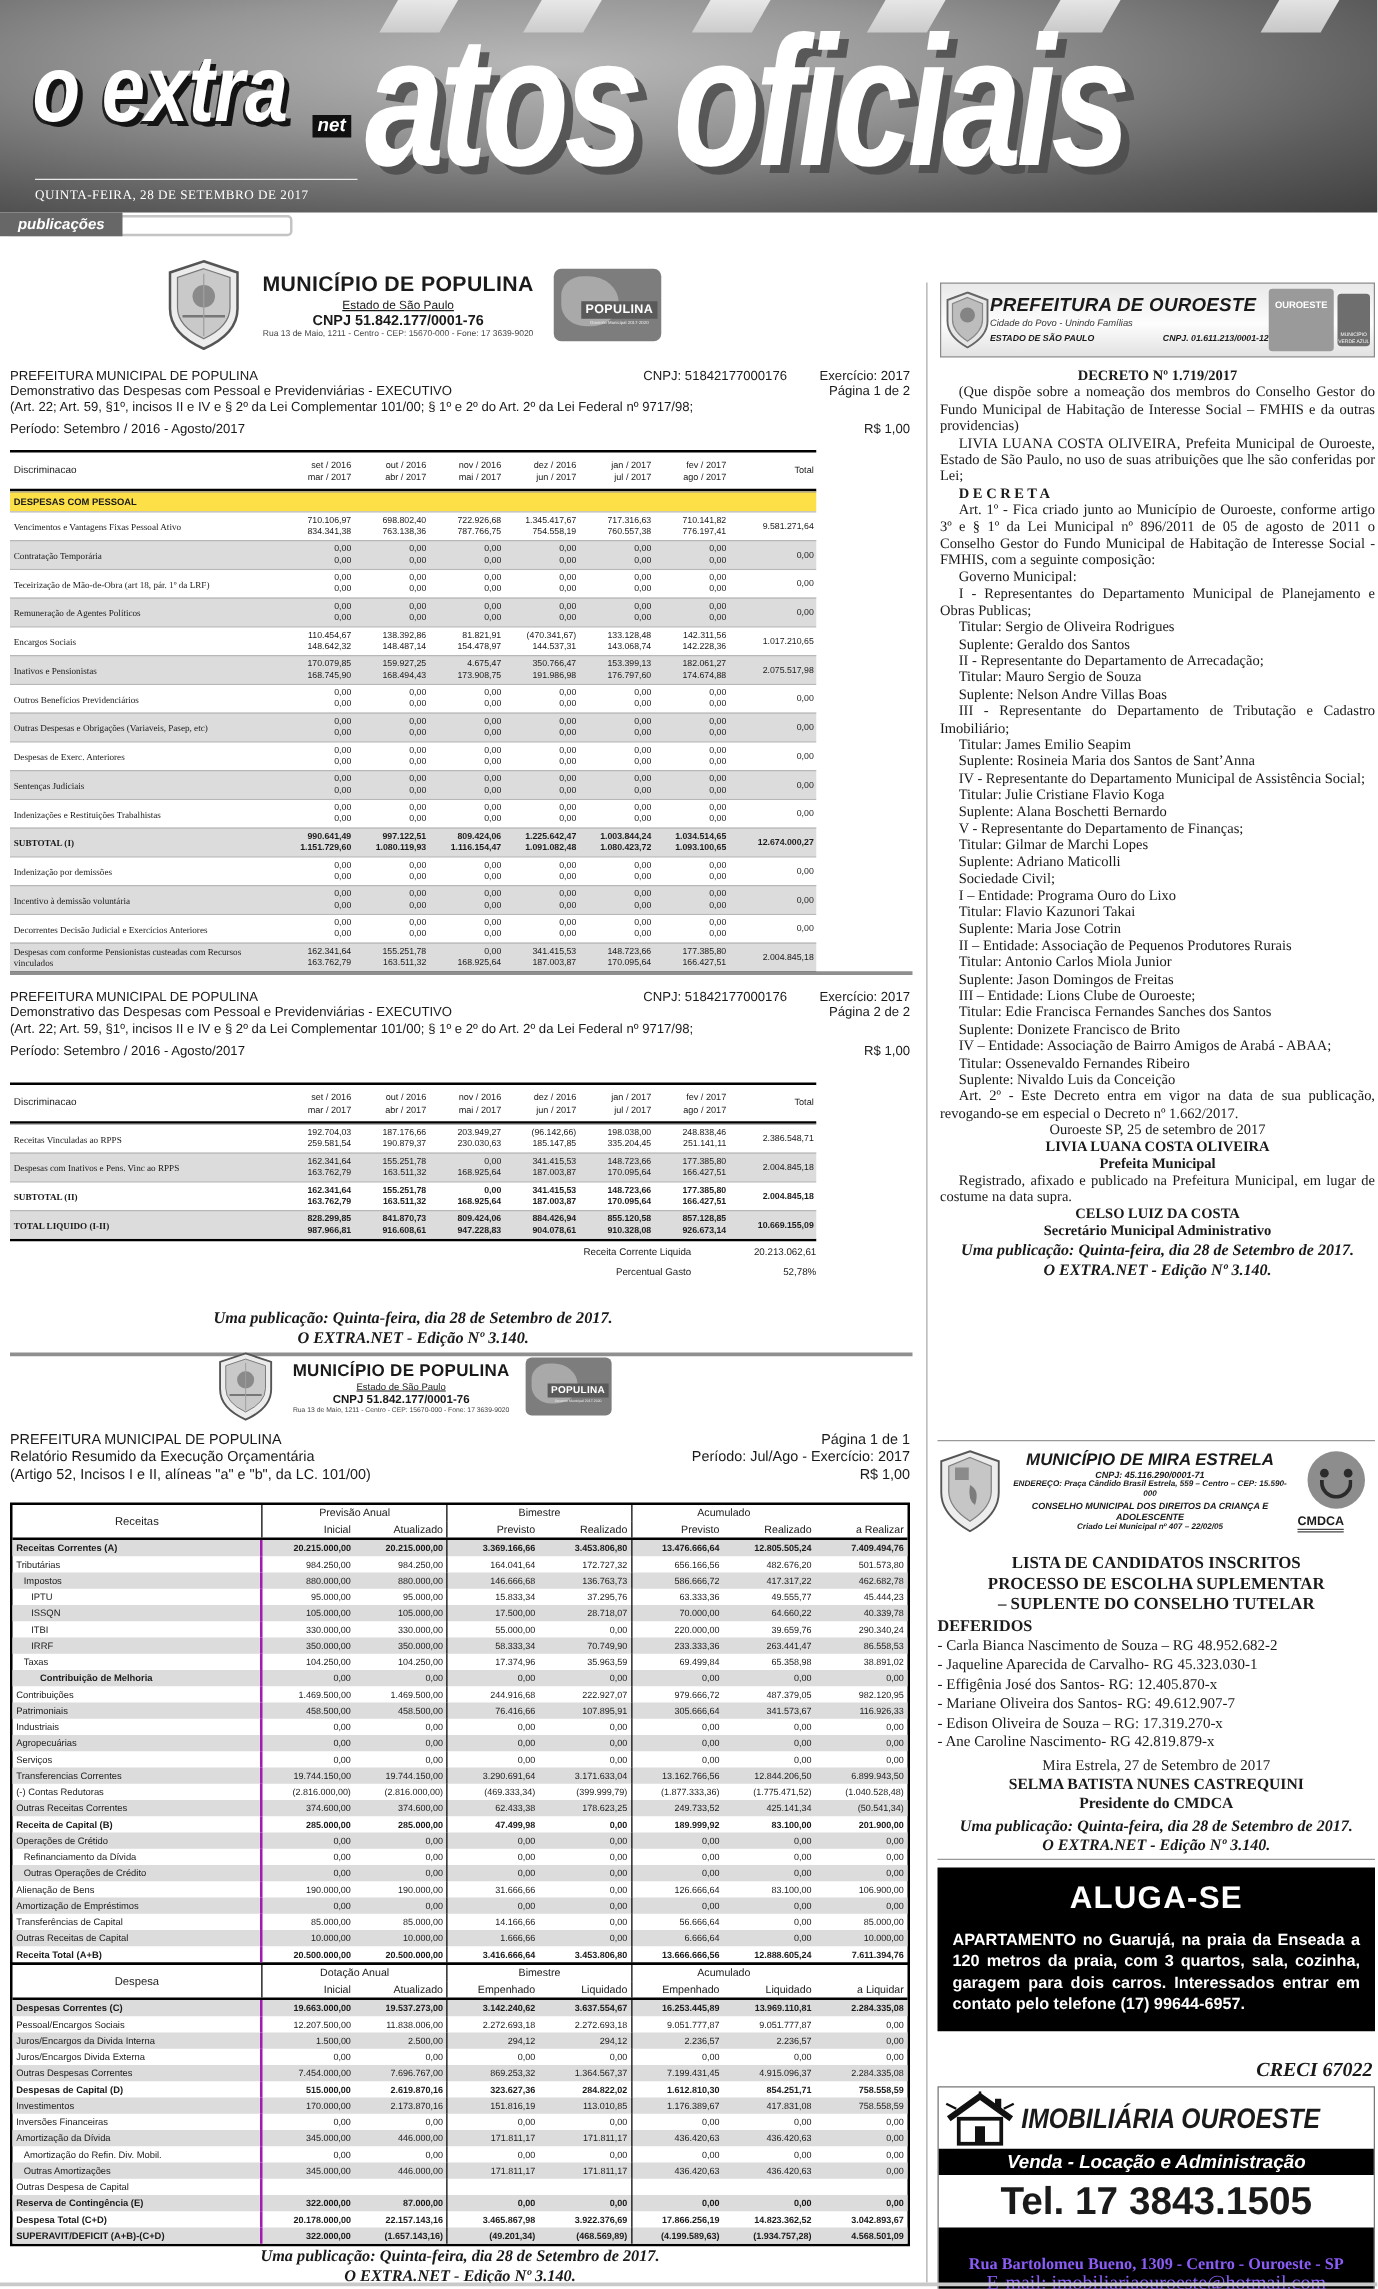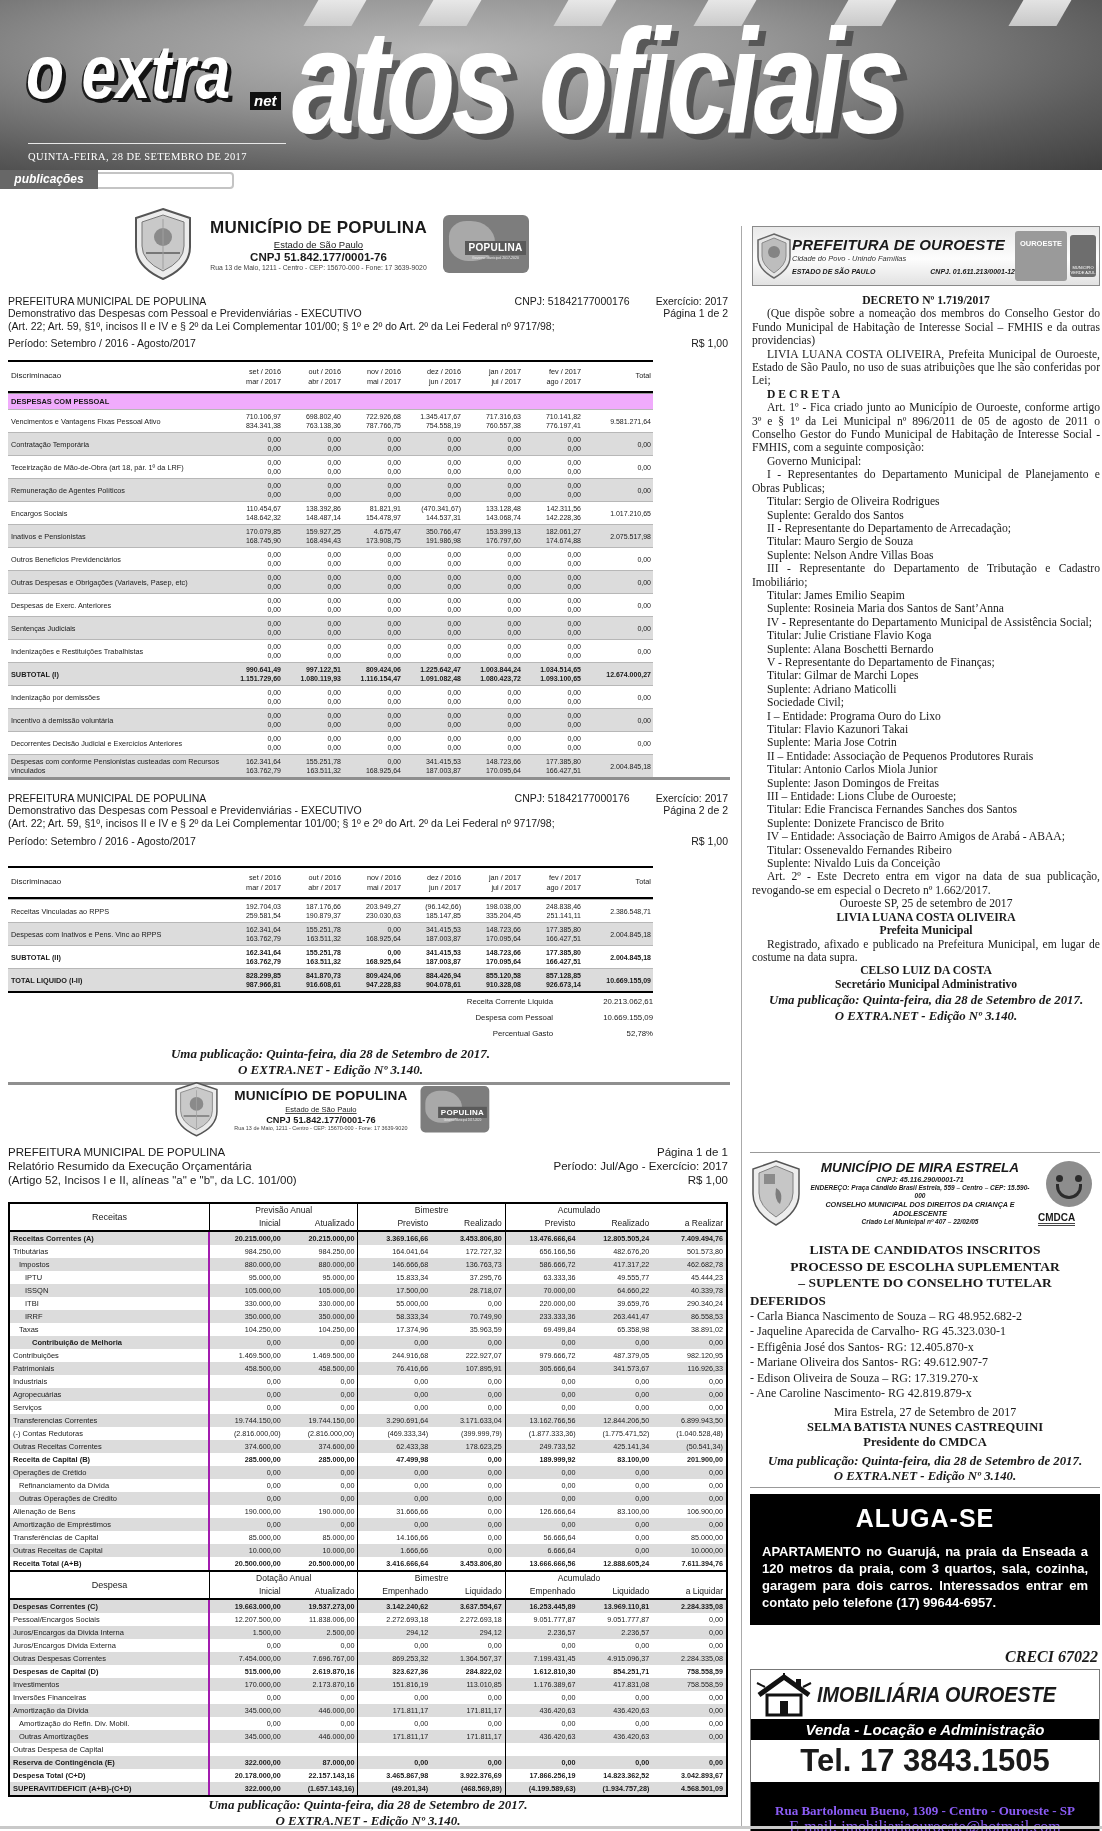--- a/index.html
+++ b/index.html
@@ -51,22 +51,22 @@
   .mhead .mlabel{font-size:8px;padding-top:4px;}
   .mcol{width:60px;display:flex;flex-direction:column;text-align:right;}
   .mcol span{font-size:7px;line-height:9px;}
   .mhead .mcol span{font-size:7.3px;line-height:10px;}
   .mlabel{flex:1;font-size:7.3px;padding-left:3px;line-height:9px;}
   .mtotal{width:70px;text-align:right;font-size:7px;padding-right:2px;display:flex;align-items:center;justify-content:flex-end;}
   .mhead .mtotal{align-items:flex-start;padding-top:4px;font-size:7.3px;}
   .mrow{display:flex;border-top:1px solid #b7b7b7;padding:2px 0;min-height:18px;}
   .mrow.alt{background:#dcdcdc;}
   .mrow.b{font-weight:bold;}
-  .mrow .mlabel{display:flex;flex-direction:column;justify-content:center;}
-  .msec{background:#f0abfc;font-weight:bold;font-size:7.5px;padding:3px 0 3px 3px;border-top:1px solid #999;}
+  .mrow .mlabel{display:flex;flex-direction:column;justify-content:center;font-family:Liberation Serif, serif;}
+  .msec{background:#fde047;font-weight:bold;font-size:7.5px;padding:3px 0 3px 3px;border-top:1px solid #999;}
 
   .summary{position:absolute;left:8px;width:645px;font-size:7.8px;}
   .summary .srow{display:flex;justify-content:flex-end;gap:30px;line-height:16px;}
   .summary .sval{width:70px;text-align:right;}
 
   .pubnote{position:absolute;text-align:center;font-family:"Liberation Serif",serif;
     font-weight:bold;font-style:italic;font-size:13px;line-height:16px;}
 
   
   .btwrap{position:absolute;left:8px;width:720px;}
@@ -849,24 +849,20 @@
         <span>926.673,14</span>
       </div>
       <div class="mtotal">10.669.155,09</div>
     </div>
   </div>
 
 <div class="summary" style="top:994px">
   <div class="srow">
       <span>Receita Corrente Liquida</span>
       <span class="sval">20.213.062,61</span>
-    </div>
-  <div class="srow">
-      <span>Despesa com Pessoal</span>
-      <span class="sval">10.669.155,09</span>
     </div>
   <div class="srow">
       <span>Percentual Gasto</span>
       <span class="sval">52,78%</span>
     </div>
 </div>
 
 <div class="pubnote" style="left:8px;top:1046px;width:645px">
   <div>Uma publicação: Quinta-feira, dia 28 de Setembro de 2017.</div>
   <div>O EXTRA.NET - Edição Nº 3.140.</div>

